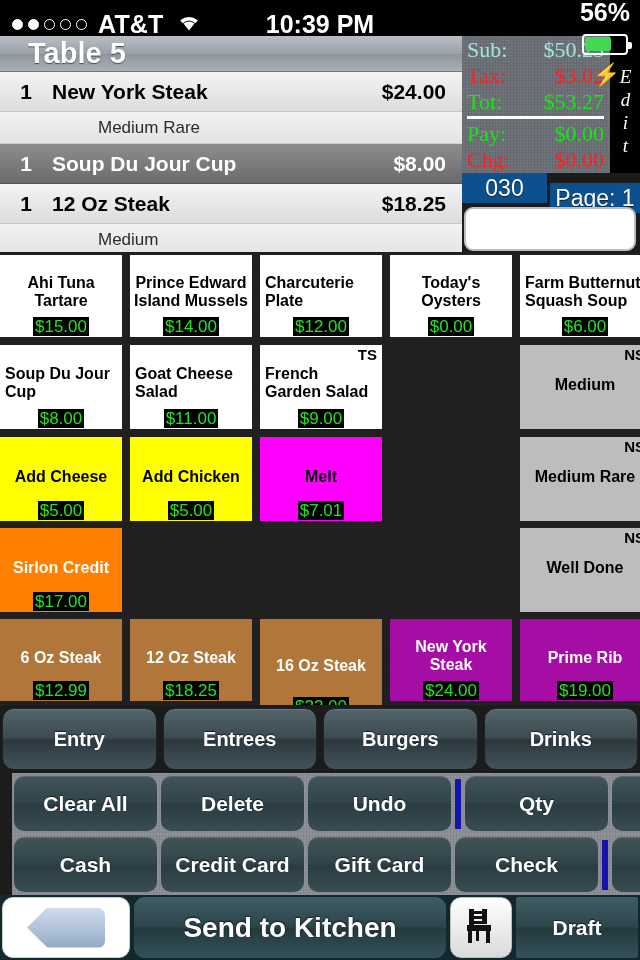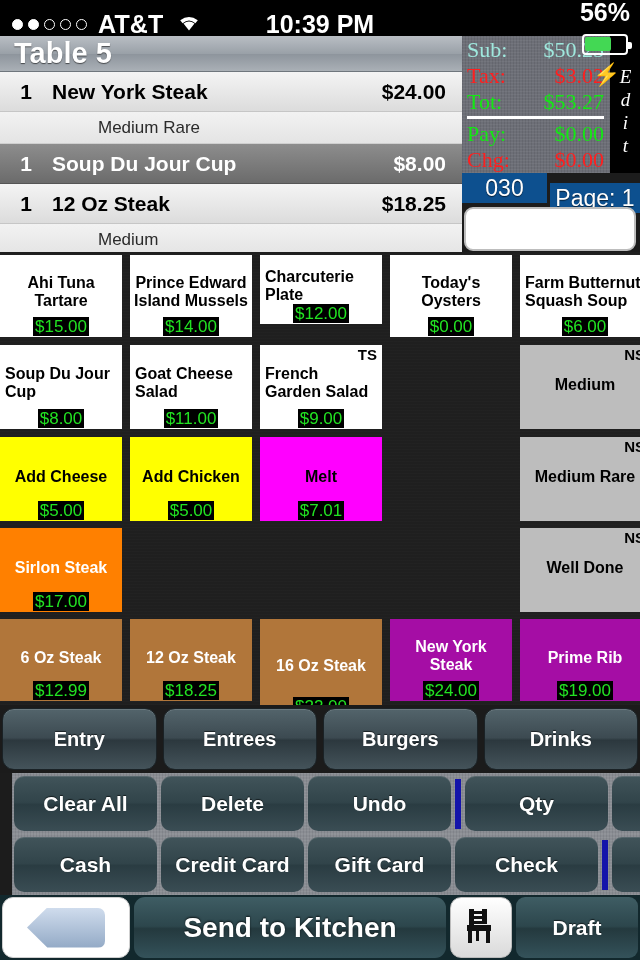--- a/index.html
+++ b/index.html
@@ -30,21 +30,21 @@
   .bolt{ font-size:22px; margin-left:5px; }
 
   
   .order-panel{
     position:absolute; left:0; top:36px; width:462px; height:216px;
     background:#e9e9e9; overflow:hidden;
   }
   .order-title{
     height:36px; width:462px;
     background:linear-gradient(to bottom,#b9bec4 0%,#9aa1a8 50%,#8d949c 51%,#aab0b6 100%);
-    display:flex; align-items:center; padding-left:14px;
+    display:flex; align-items:center; padding-left:28px;
     font-size:29px; font-weight:bold; color:#fff;
     text-shadow:0 1px 1px rgba(0,0,0,.55);
     border-bottom:1px solid #6f767d;
   }
   .ord-row{
     height:40px; display:flex; align-items:center;
     border-bottom:1px solid #c6c6c6;
     background:linear-gradient(to bottom,#f4f4f4,#dcdcdc);
     font-size:21px; font-weight:bold; color:#000;
   }
@@ -200,21 +200,21 @@
     display:flex; align-items:center; justify-content:center;
     text-shadow:0 -1px 2px rgba(0,0,0,.7);
   }
   .chairbtn{
     flex:0 0 62px; height:61px; border-radius:11px;
     background:linear-gradient(to bottom,#ffffff,#dadada);
     display:flex; align-items:center; justify-content:center;
     border:1px solid #bbb;
   }
   .draftbtn{
-    flex:0 0 122px; height:61px; border-radius:9px;
+    flex:0 0 122px; height:61px; border-radius:2px;
     background:linear-gradient(to bottom,#3f5d64 0%,#2c464c 48%,#24393e 52%,#34525a 100%);
     color:#fff; font-size:21px; font-weight:bold;
     display:flex; align-items:center; justify-content:center;
     text-shadow:0 -1px 1px rgba(0,0,0,.6);
   }
 </style>
 </head>
 <body>
 
 <div id="app">
@@ -313,21 +313,21 @@
 
   <div class="grid">
       <div class="cell c-white ctr" style="left: 0px; top: 3px; height: 82px;">
         <div class="ttl">Ahi Tuna Tartare</div>
         <div class="price"><span>$15.00</span></div>
       </div>
       <div class="cell c-white ctr" style="left: 130px; top: 3px; height: 82px;">
         <div class="ttl">Prince Edward Island Mussels</div>
         <div class="price"><span>$14.00</span></div>
       </div>
-      <div class="cell c-white" style="left: 260px; top: 3px; height: 69px;">
+      <div class="cell c-white" style="left: 260px; top: 3px; height: 82px;">
         <div class="ttl">Charcuterie Plate</div>
         <div class="price"><span>$12.00</span></div>
       </div>
       <div class="cell c-white ctr" style="left: 390px; top: 3px; height: 82px;">
         <div class="ttl">Today's Oysters</div>
         <div class="price"><span>$0.00</span></div>
       </div>
       <div class="cell c-white wide" style="left: 520px; top: 3px; height: 82px;">
         <div class="ttl">Farm Butternut Squash Soup</div>
         <div class="price"><span>$6.00</span></div>
@@ -359,21 +359,21 @@
       </div>
       <div class="cell c-magenta ctr" style="left: 260px; top: 185px; height: 84px;">
         <div class="ttl">Melt</div>
         <div class="price"><span>$7.01</span></div>
       </div>
       <div class="cell c-gray ctr wide" style="left: 520px; top: 185px; height: 84px;">
         <div class="badge">NS</div>
         <div class="ttl">Medium Rare</div>
       </div>
       <div class="cell c-orange ctr" style="left: 0px; top: 276px; height: 84px;">
-        <div class="ttl">Sirlon Steak</div>
+        <div class="ttl">Sirlon Credit</div>
         <div class="price"><span>$17.00</span></div>
       </div>
       <div class="cell c-gray ctr wide" style="left: 520px; top: 276px; height: 84px;">
         <div class="badge">NS</div>
         <div class="ttl">Well Done</div>
       </div>
       <div class="cell c-brown ctr" style="left: 0px; top: 367px; height: 82px;">
         <div class="ttl">6 Oz Steak</div>
         <div class="price"><span>$12.99</span></div>
       </div>

